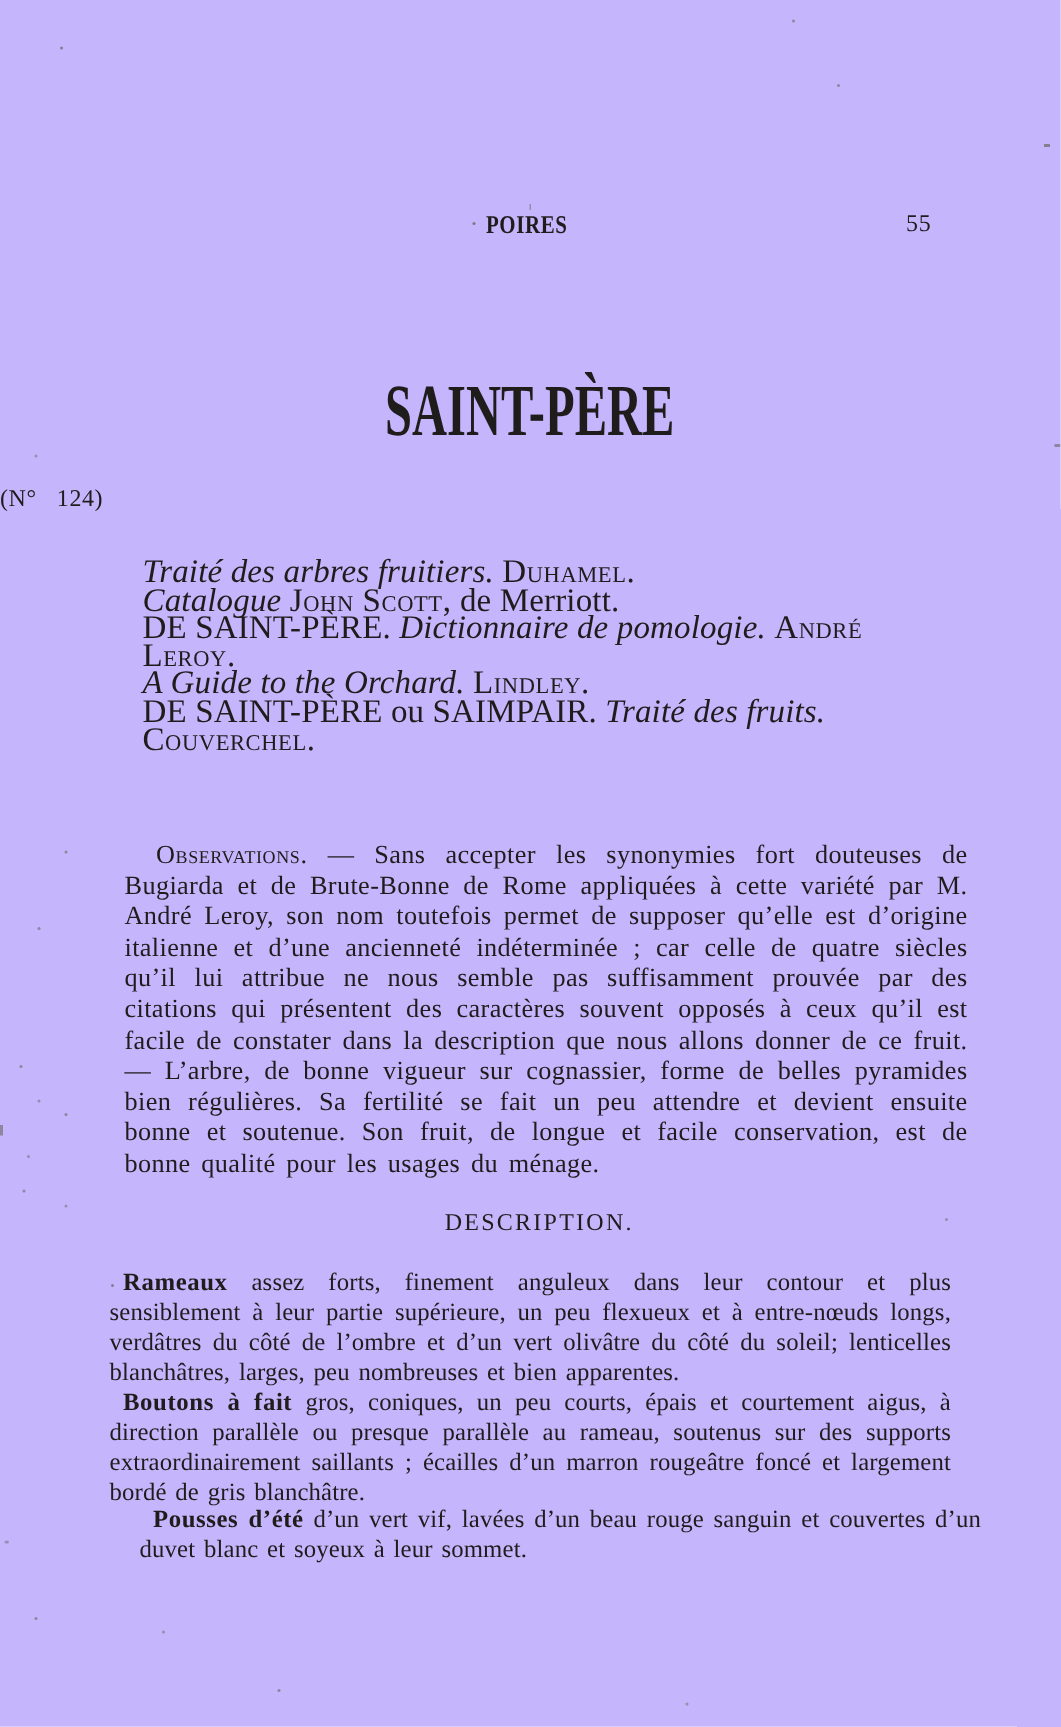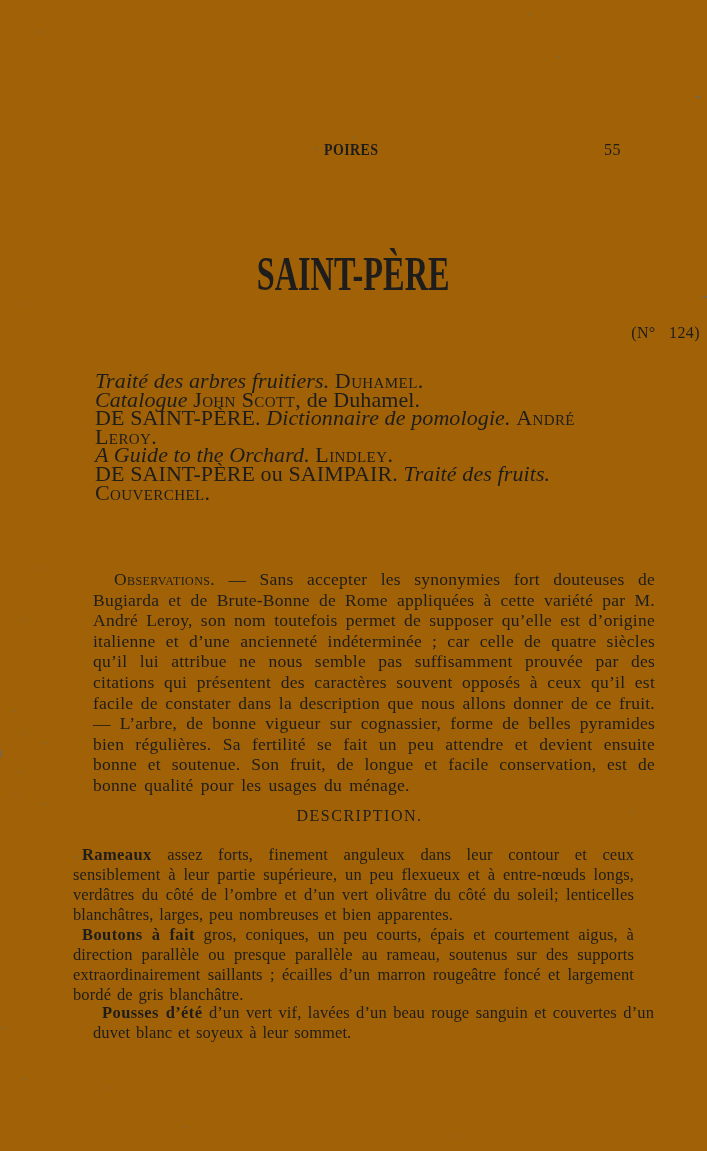--- a/index.html
+++ b/index.html
@@ -1,20 +1,20 @@
 <!DOCTYPE html>
 <html><head>
 <meta charset="utf-8">
 <style>
   html, body { margin: 0; padding: 0; }
   .page {
     position: relative;
     width: 707px;
     height: 1151px;
-    background: #a16207;
+    background: #c4b5fd;
     font-family: "Liberation Serif", "DejaVu Serif", serif;
     color: #1e1d1b;
     overflow: hidden;
   }
 
   
   .running-head {
     position: absolute;
     top: 141px; left: 69px; width: 564px;
     text-align: center;
@@ -51,41 +51,41 @@
     letter-spacing: 0px;
     transform: scaleX(0.66);
     transform-origin: center top;
     white-space: nowrap;
   }
 
   
   .article-number {
     position: absolute;
     top: 324px; left: 0; width: 700px;
-    text-align: right;
+    text-align: left;
     font-size: 16px;
     word-spacing: 9px;
     letter-spacing: 0.4px;
   }
 
   
   .refs {
     position: absolute;
     top: 372px; left: 95px; width: 540px;
     font-size: 22px;
     line-height: 18.6px;
     letter-spacing: 0.1px;
     font-family: Liberation Serif, serif;
   }
 
   
   .obs {
     position: absolute;
     top: 551px; left: 75px; width: 562px;
-    margin: 18px;
+    margin: 8px;
     font-size: 17.5px;
     line-height: 20.6px;
     text-align: justify;
     text-indent: 21px;
     word-spacing: 2.6px;
     letter-spacing: 0.25px;
   }
 
   
   .desc-head {
@@ -134,30 +134,30 @@
     <span class="running-title">POIRES</span>
     <span class="page-number">55</span>
   </div>
 
   <h1 class="title-row"><span class="title-inner">SAINT-PÈRE</span></h1>
 
   <div class="article-number">(N° 124)</div>
 
   <div class="refs">
     <div class="ref-line"><span class="seg-italic">Traité des arbres fruitiers. </span><span class="seg-smallcaps">Duhamel.</span></div>
-    <div class="ref-line"><span class="seg-italic">Catalogue </span><span class="seg-smallcaps">John Scott,</span><span class="seg-plain"> de Duhamel.</span></div>
+    <div class="ref-line"><span class="seg-italic">Catalogue </span><span class="seg-smallcaps">John Scott,</span><span class="seg-plain"> de Merriott.</span></div>
     <div class="ref-line"><span class="seg-plain">DE SAINT-PÈRE. </span><span class="seg-italic">Dictionnaire de pomologie. </span><span class="seg-smallcaps">André Leroy.</span></div>
     <div class="ref-line"><span class="seg-italic">A Guide to the Orchard. </span><span class="seg-smallcaps">Lindley.</span></div>
     <div class="ref-line"><span class="seg-plain">DE SAINT-PÈRE ou SAIMPAIR. </span><span class="seg-italic">Traité des fruits. </span><span class="seg-smallcaps">Couverchel.</span></div>
   </div>
 
   <p class="obs"><span class="seg-smallcaps">Observations.</span><span class="seg-plain"> — Sans accepter les synonymies fort douteuses de Bugiarda et de Brute-Bonne de Rome appliquées à cette variété par M. André Leroy, son nom toutefois permet de supposer qu’elle est d’origine italienne et d’une ancienneté indéterminée ; car celle de quatre siècles qu’il lui attribue ne nous semble pas suffisamment prouvée par des citations qui présentent des caractères souvent opposés à ceux qu’il est facile de constater dans la description que nous allons donner de ce fruit. — L’arbre, de bonne vigueur sur cognassier, forme de belles pyramides bien régulières. Sa fertilité se fait un peu attendre et devient ensuite bonne et soutenue. Son fruit, de longue et facile conservation, est de bonne qualité pour les usages du ménage.</span></p>
 
   <h2 class="desc-head">DESCRIPTION.</h2>
-  <p class="desc p1"><span class="seg-bold">Rameaux</span><span class="seg-plain"> assez forts, finement anguleux dans leur contour et ceux sensiblement à leur partie supérieure, un peu flexueux et à entre-nœuds longs, verdâtres du côté de l’ombre et d’un vert olivâtre du côté du soleil; lenticelles blanchâtres, larges, peu nombreuses et bien apparentes.</span></p>
+  <p class="desc p1"><span class="seg-bold">Rameaux</span><span class="seg-plain"> assez forts, finement anguleux dans leur contour et plus sensiblement à leur partie supérieure, un peu flexueux et à entre-nœuds longs, verdâtres du côté de l’ombre et d’un vert olivâtre du côté du soleil; lenticelles blanchâtres, larges, peu nombreuses et bien apparentes.</span></p>
   <p class="desc p2"><span class="seg-bold">Boutons à fait</span><span class="seg-plain"> gros, coniques, un peu courts, épais et courtement aigus, à direction parallèle ou presque parallèle au rameau, soutenus sur des supports extraordinairement saillants ; écailles d’un marron rougeâtre foncé et largement bordé de gris blanchâtre.</span></p>
   <p class="desc p3"><span class="seg-bold">Pousses d’été</span><span class="seg-plain"> d’un vert vif, lavées d’un beau rouge sanguin et couvertes d’un duvet blanc et soyeux à leur sommet.</span></p>
 
   <div class="speck" style="left:40px;top:31px;width:2px;height:2px;opacity:.7"></div>
   <div class="speck" style="left:528px;top:13px;width:2px;height:2px;opacity:.6"></div>
   <div class="speck" style="left:558px;top:56px;width:2px;height:2px;opacity:.6"></div>
   <div class="speck" style="left:696px;top:96px;width:4px;height:2px;border-radius:0;opacity:.7"></div>
   <div class="speck" style="left:315px;top:148px;width:2px;height:2px;opacity:.8"></div>
   <div class="speck" style="left:353px;top:136px;width:1px;height:4px;border-radius:0;opacity:.5"></div>
   <div class="speck" style="left:23px;top:303px;width:2px;height:2px;opacity:.5"></div>

